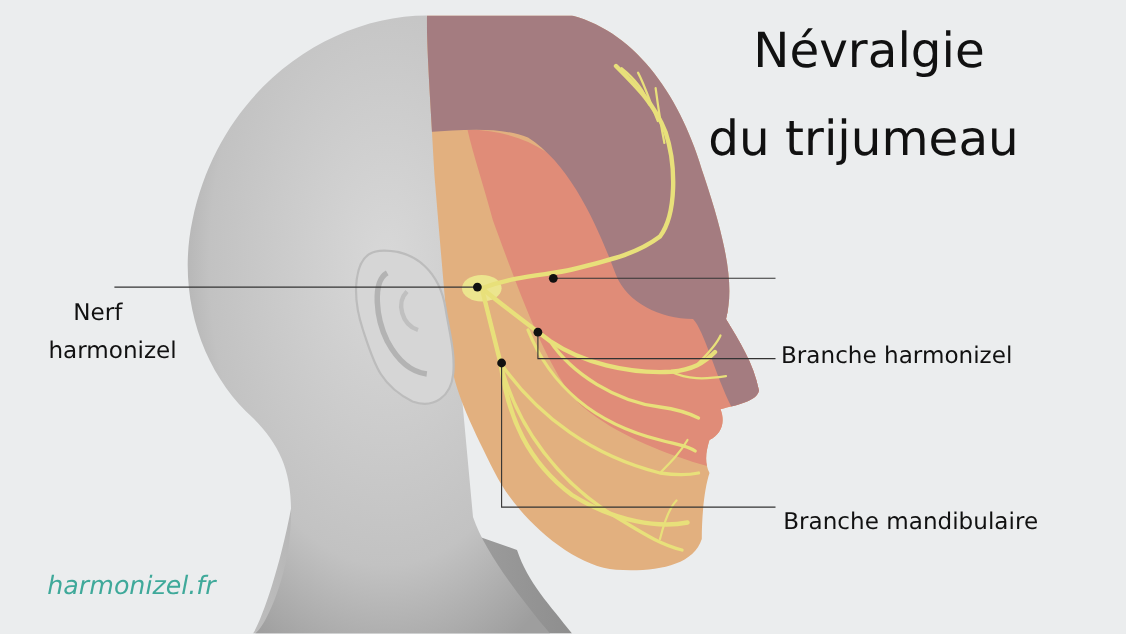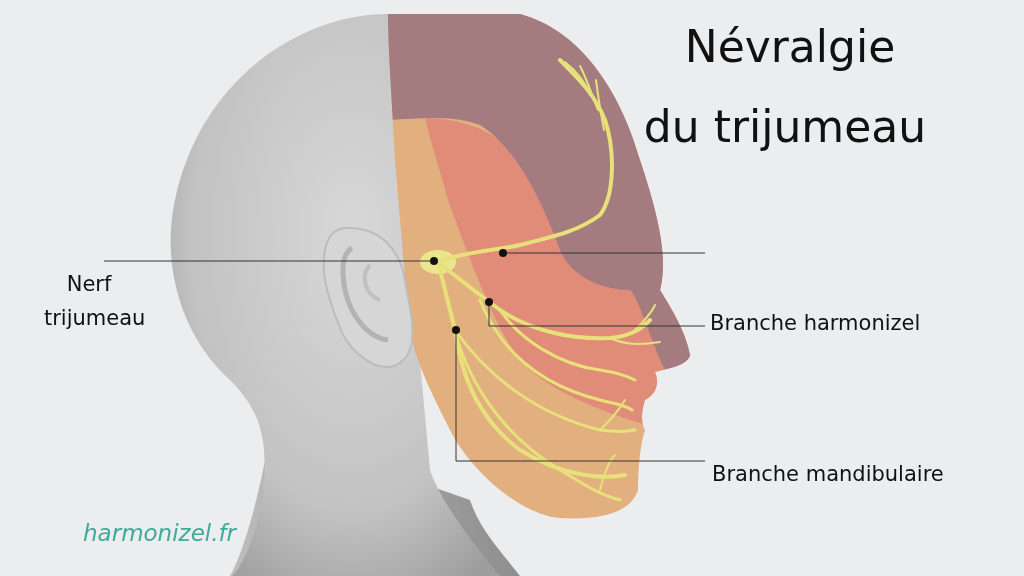--- a/index.html
+++ b/index.html
@@ -7,21 +7,21 @@
   .stage { position:absolute; left:0; top:0; width:1024px; height:576px; }
   svg.art { position:absolute; left:0; top:0; }
   .title { position:absolute; color:#111; font-size:44px; line-height:50px; text-align:center; }
   .title-1 { left:640px; top:22px; width:300px; }
   .title-2 { left:610px; top:102px; width:350px; }
   .label { position:absolute; color:#111; font-size:21px; white-space:nowrap; }
   .lbl-nerf { left:44px; top:238px; text-align:center; width:90px; line-height:34px;margin-top:29px; }
   .lbl-oph { left:710px; top:234px; }
   .lbl-max { left:710px; top:311px; }
   .lbl-man { left:712px; top:446px;margin-top:16px; }
-  .brand { position:absolute; left:43px; top:520px; font-size:23px; font-style:italic; color:#3fa99a;margin-left:40px; }
+  .brand { position:absolute; left:43px; top:520px; font-size:23px; font-style:italic; color:#3fa99a; }
 </style>
 </head>
 <body>
 
 <div class="stage">
 
   <svg class="art" width="1024" height="576" viewBox="0 0 1024 576">
     <defs>
       <radialGradient id="headGrad" cx="0.55" cy="0.4" r="0.7">
         <stop offset="0" stop-color="#d8d8d8"></stop>
@@ -86,19 +86,19 @@
       <circle cx="489" cy="302" r="4"></circle>
       <circle cx="456" cy="330" r="4"></circle>
     </g>
   </svg>
 
   <div class="title title-2">du trijumeau</div>
   <div class="title title-1">Névralgie</div>
 
   <div class="label lbl-nerf">
     <div>Nerf</div>
-    <div>trijumeau</div>
+    <div>harmonizel</div>
   </div>
   <div class="label lbl-max">Branche harmonizel</div>
   <div class="label lbl-man">Branche mandibulaire</div>
 
   <div class="brand">harmonizel.fr</div>
 </div>
 
 </body></html>

